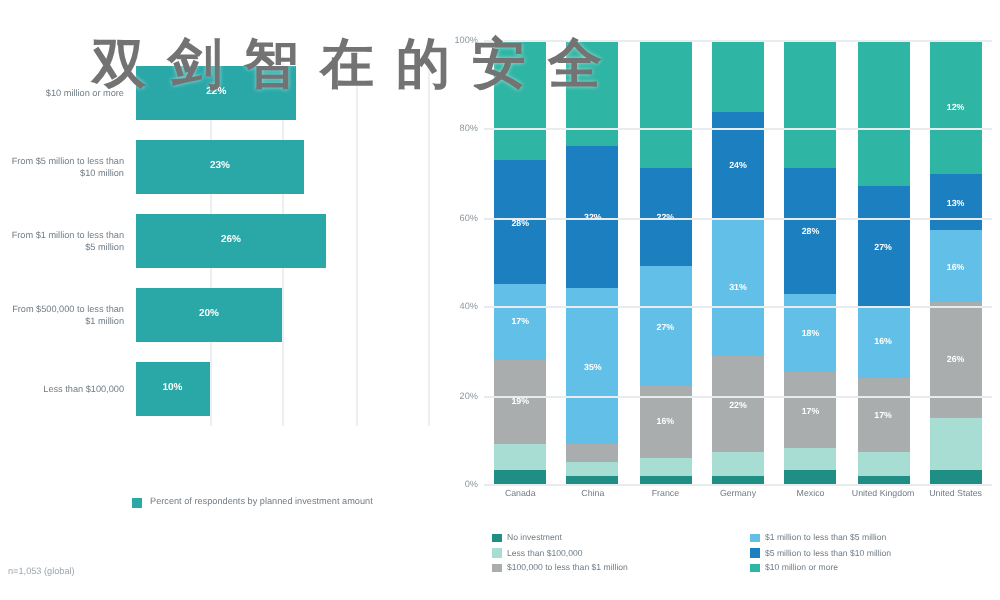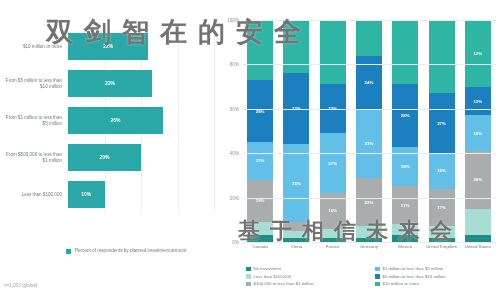--- a/index.html
+++ b/index.html
@@ -307,15 +307,14 @@
           <span class="lg-txt">$100,000 to less than $1 million</span>
         </div>
         <div class="lg-item">
           <span class="lg-sw" style="background: rgb(47, 181, 164);"></span>
           <span class="lg-txt">$10 million or more</span>
         </div>
       </div>
   </div>
 
   <div class="cjk" id="cjk-top">双剑智在的安全</div>
-  <div class="cjk" id="cjk-mid">基于相信未来会</div>
 
 </div>
 
 </body></html>

